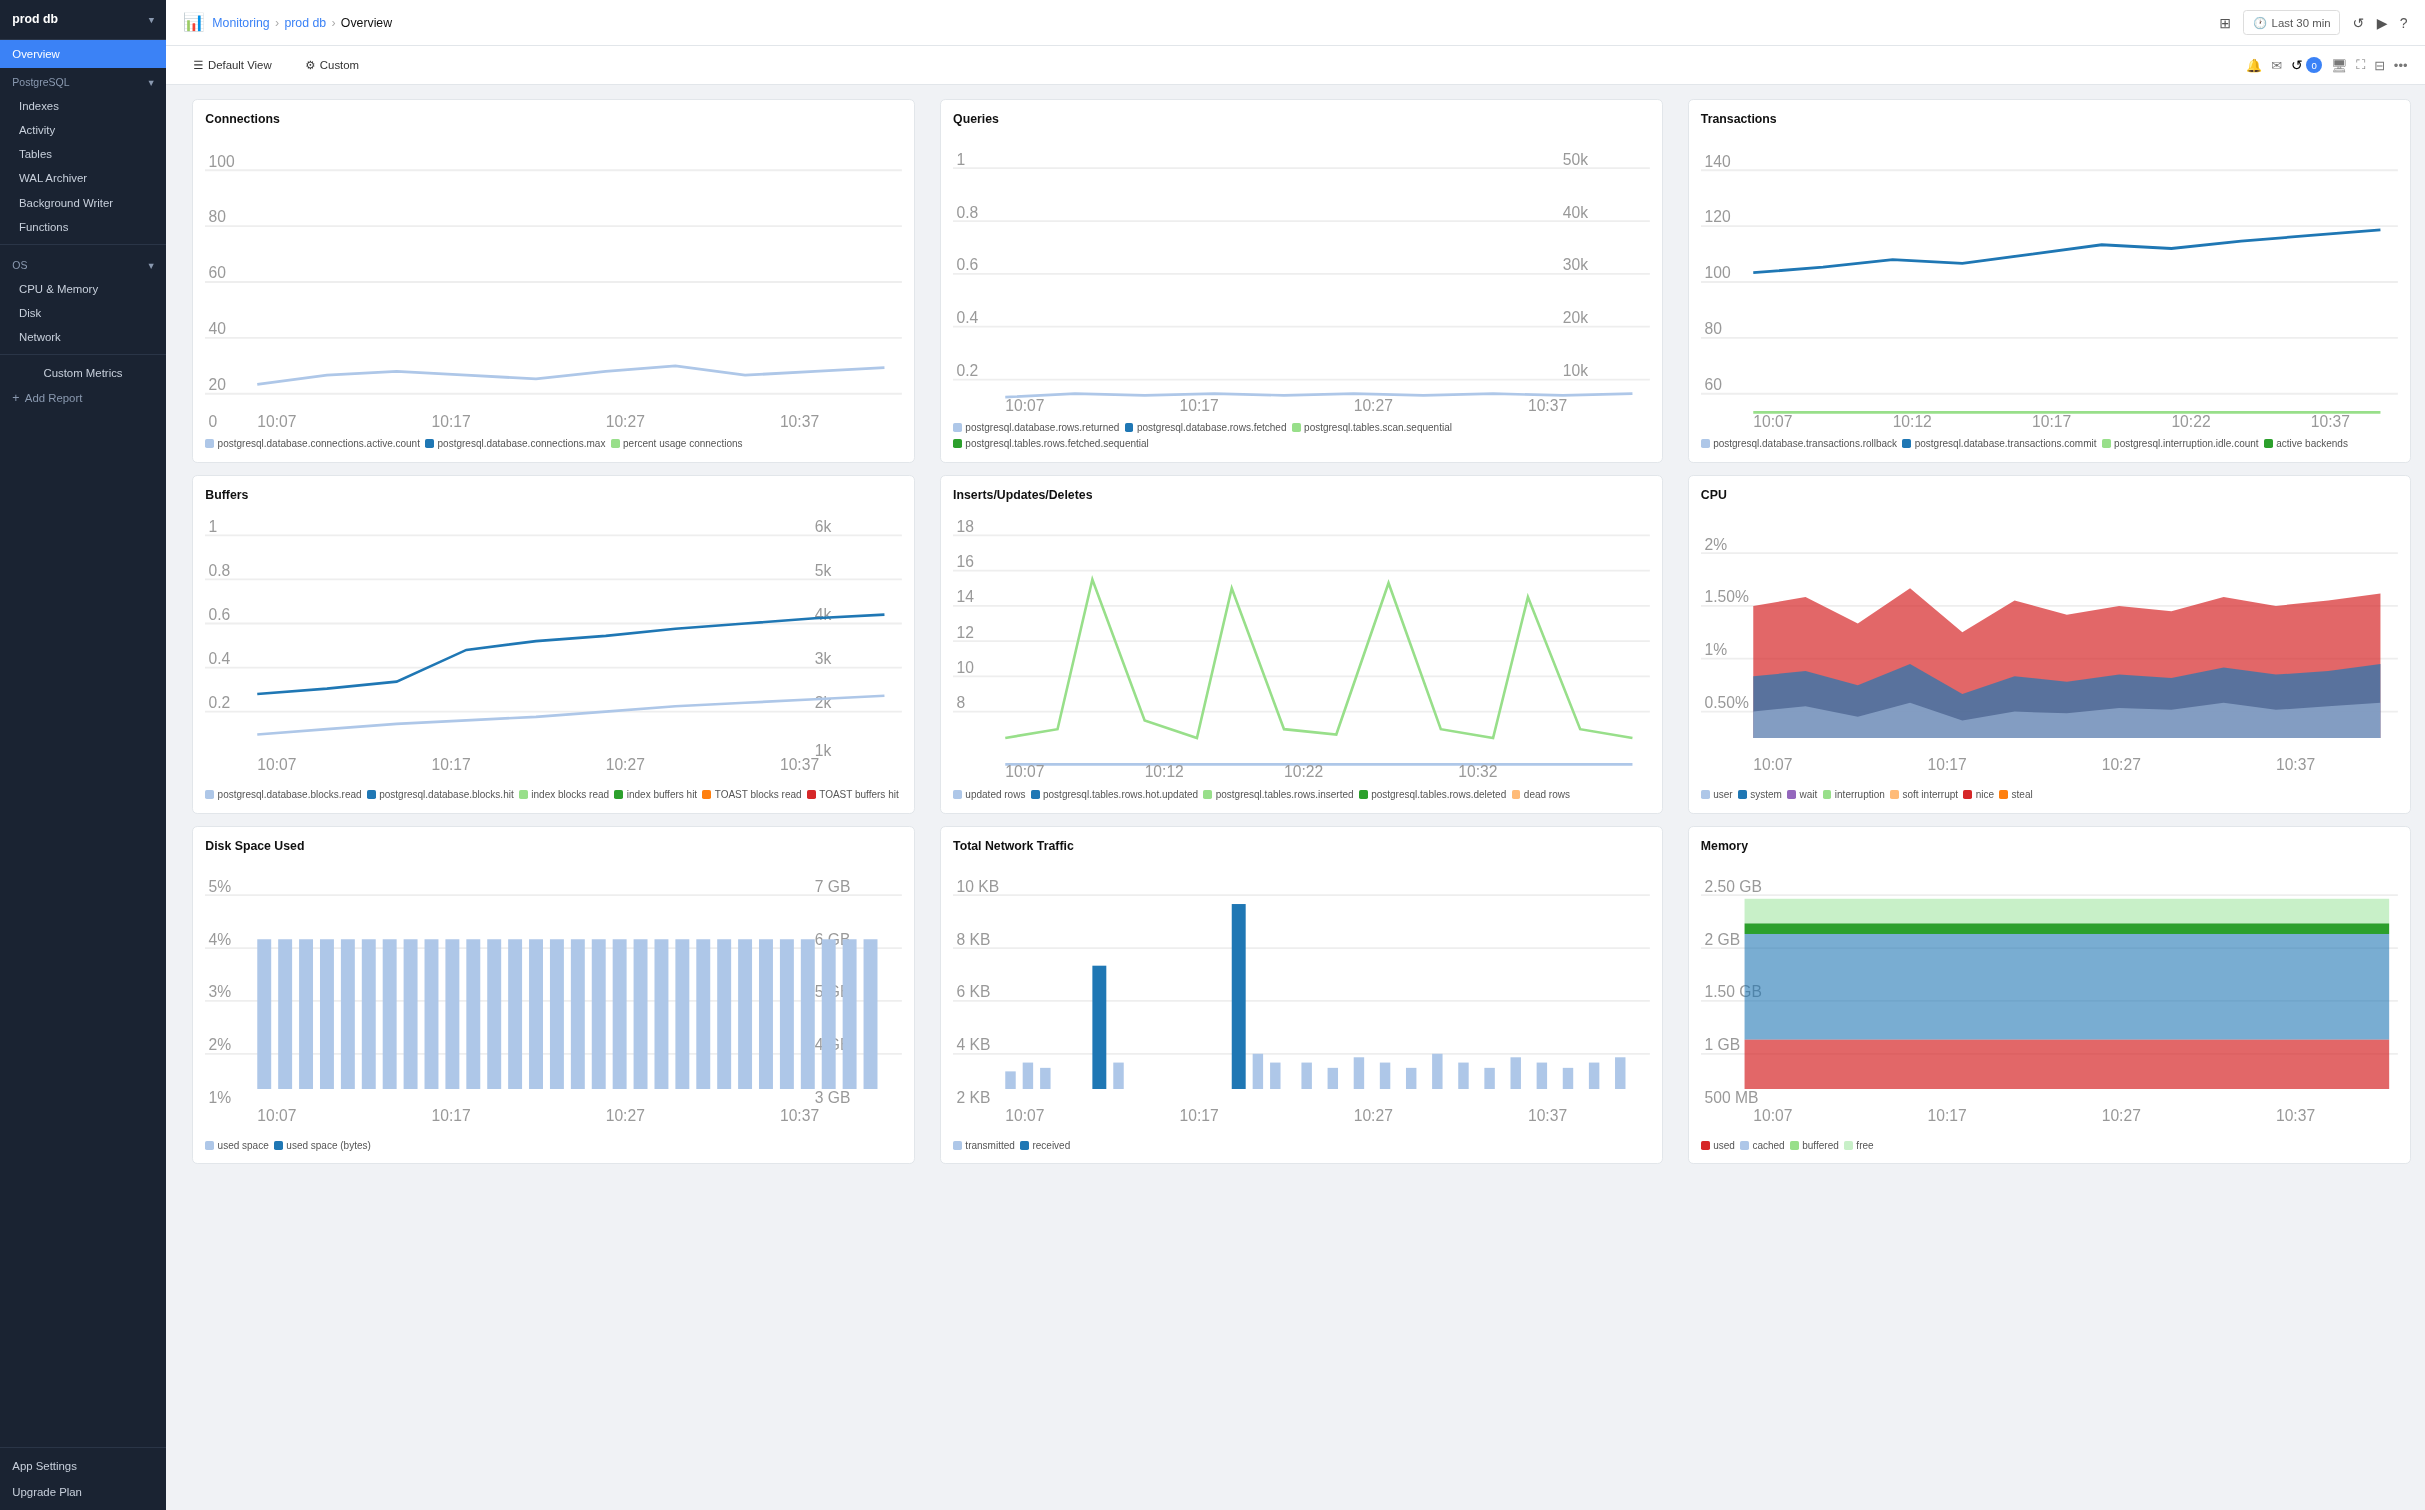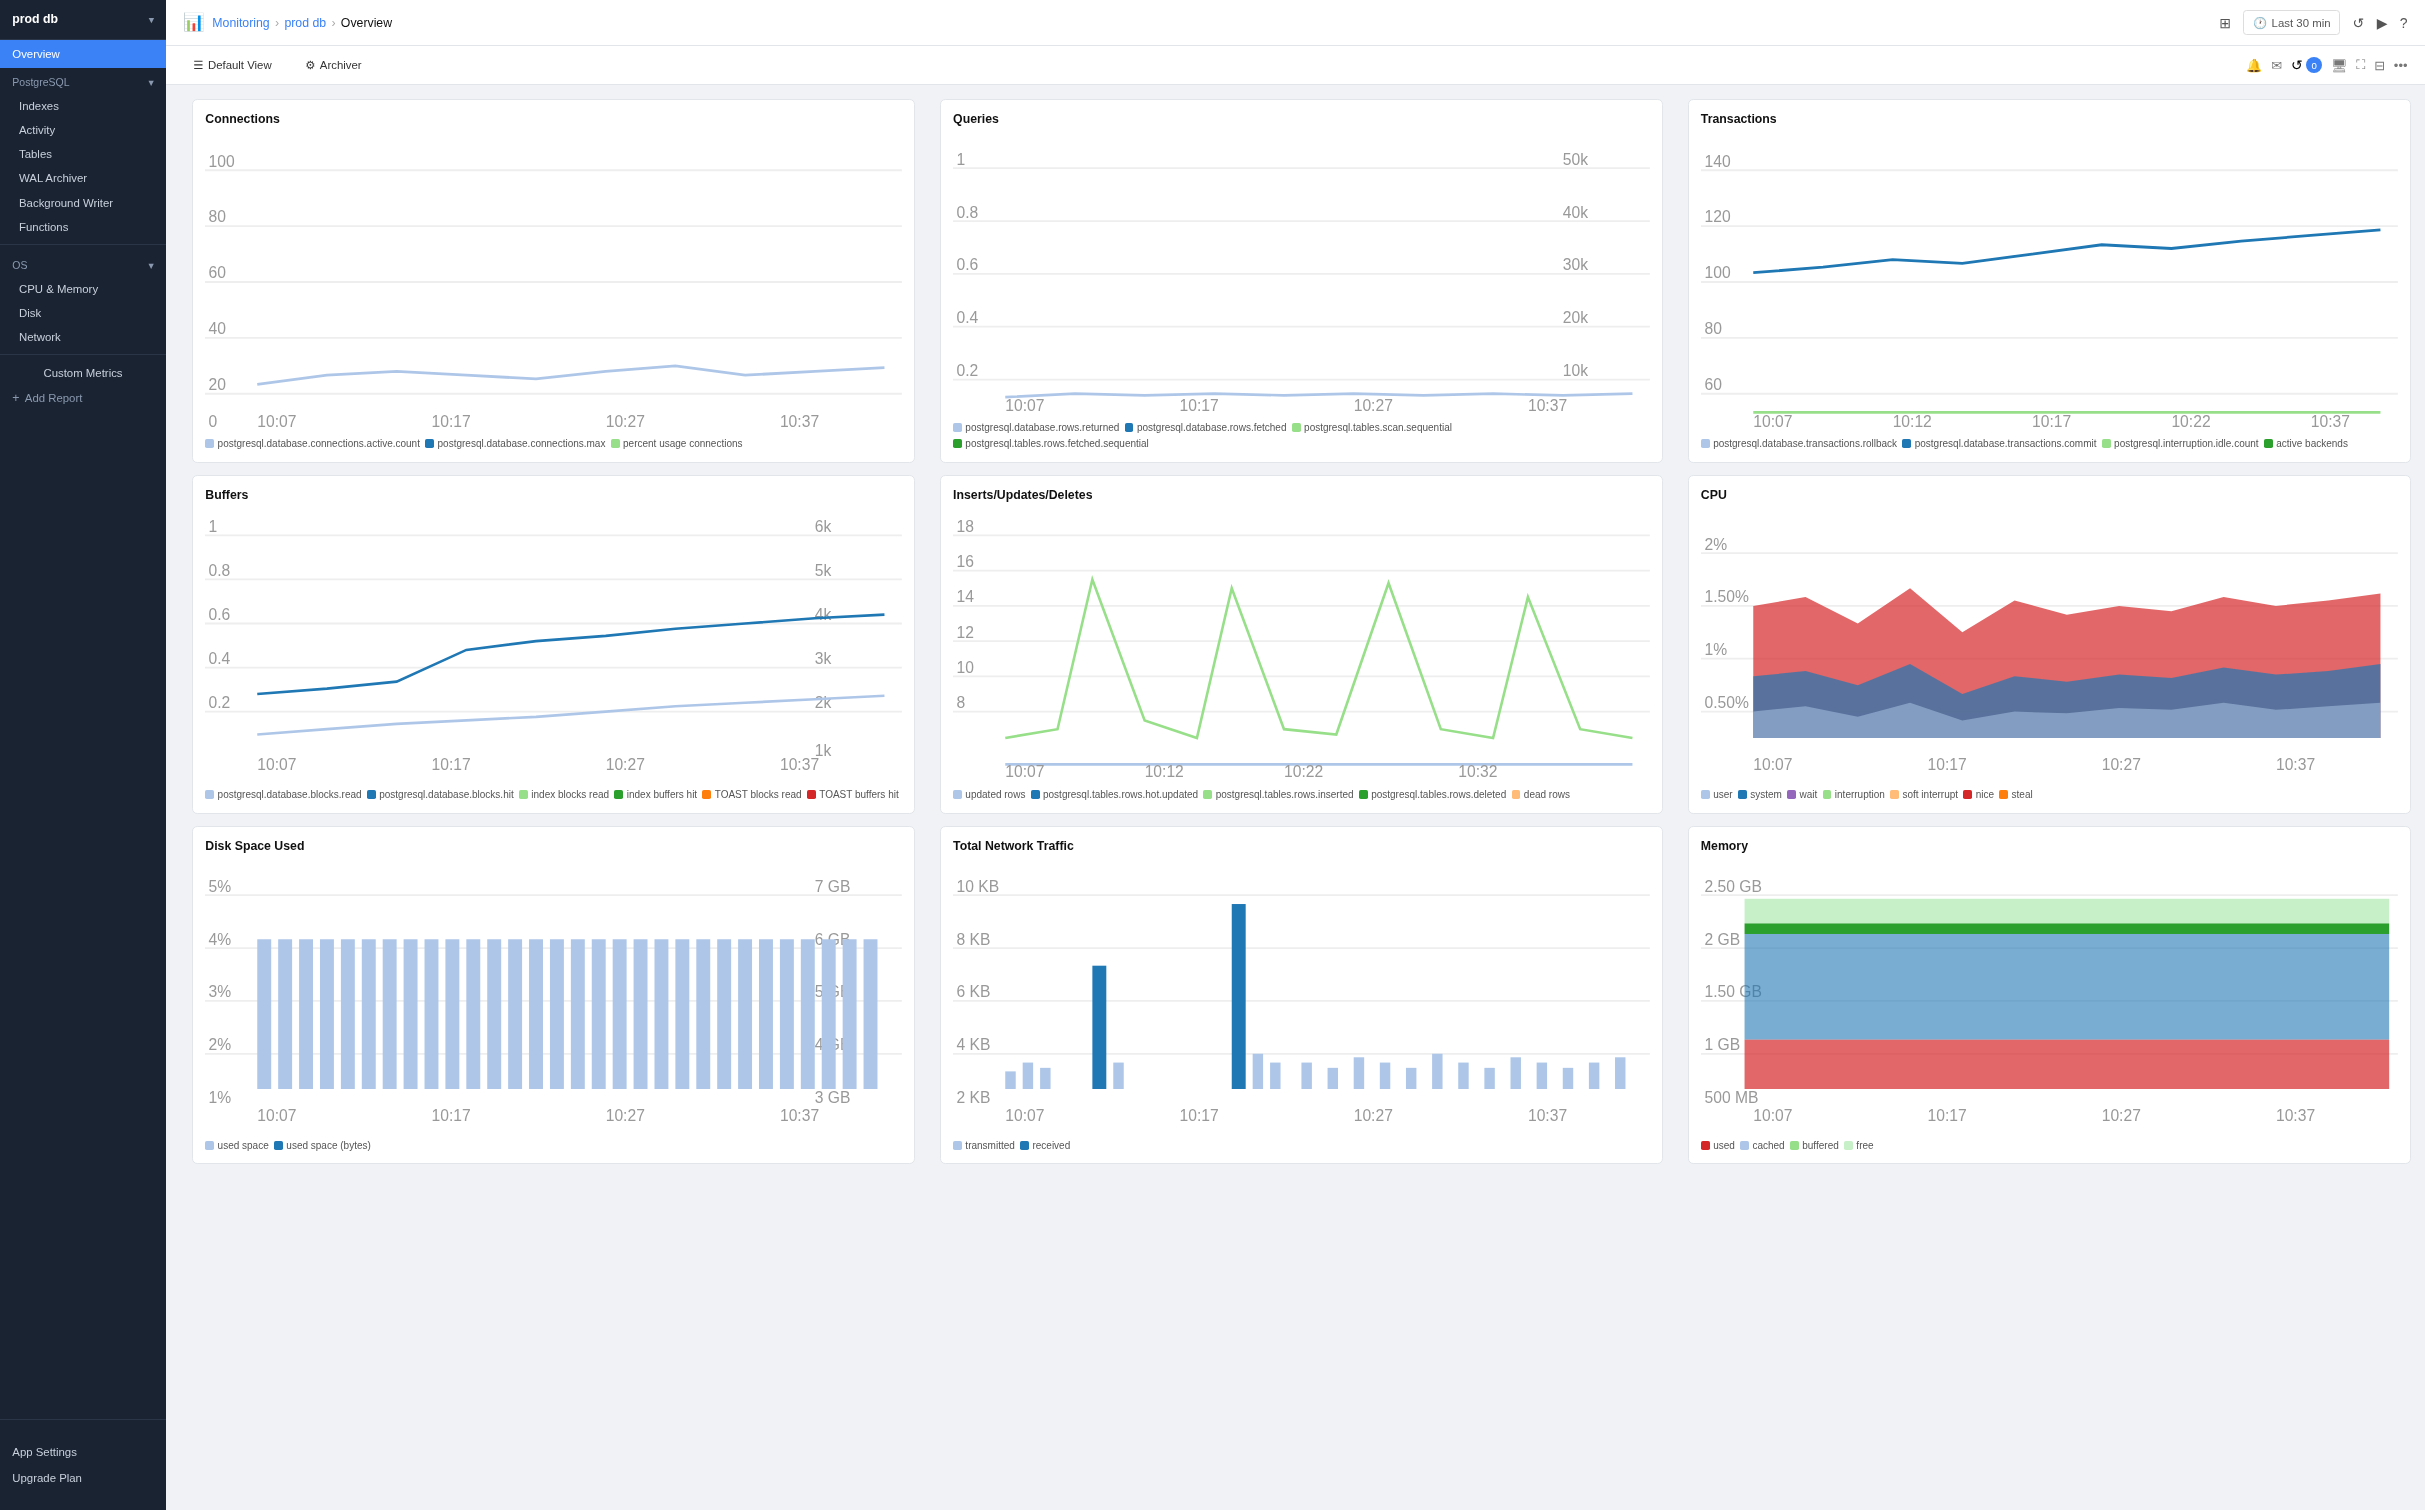--- a/index.html
+++ b/index.html
@@ -57,21 +57,21 @@
       align-items: center;
       gap: 5.3px;
       padding: 6.1px 12.3px 6.1px 12.3px;
       color: #8a99b0;
       cursor: pointer;
       font-size: 11.4px;
     }
     .sidebar-bottom {
       margin-top: auto;
       border-top: 0.9px solid #2a3547;
-      padding: 19px 0;
+      padding: 5px 0;
     }
     .sidebar-bottom-item {
       padding: 7px 12.3px;
       color: #c8d0dc;
       cursor: pointer;
       font-size: 11.4px;
     }
 
     
     .main { flex: 1; display: flex; flex-direction: column; overflow: hidden; }
@@ -247,21 +247,21 @@
   </div>
 
   <div class="toolbar">
     <div class="toolbar-left">
       <div class="toolbar-btn">
         <span>☰</span>
         <span>Default View</span>
       </div>
       <div class="toolbar-btn">
         <span>⚙</span>
-        <span>Archiver</span>
+        <span>Custom</span>
       </div>
     </div>
     <div class="toolbar-right">
       <span class="toolbar-icon">🔔</span>
       <span class="toolbar-icon">✉</span>
       <div style="display:flex;align-items:center;gap:3.5px;">
         <span style="cursor:pointer;">↺</span>
         <div class="notif-badge">
           <span>0</span>
         </div>

